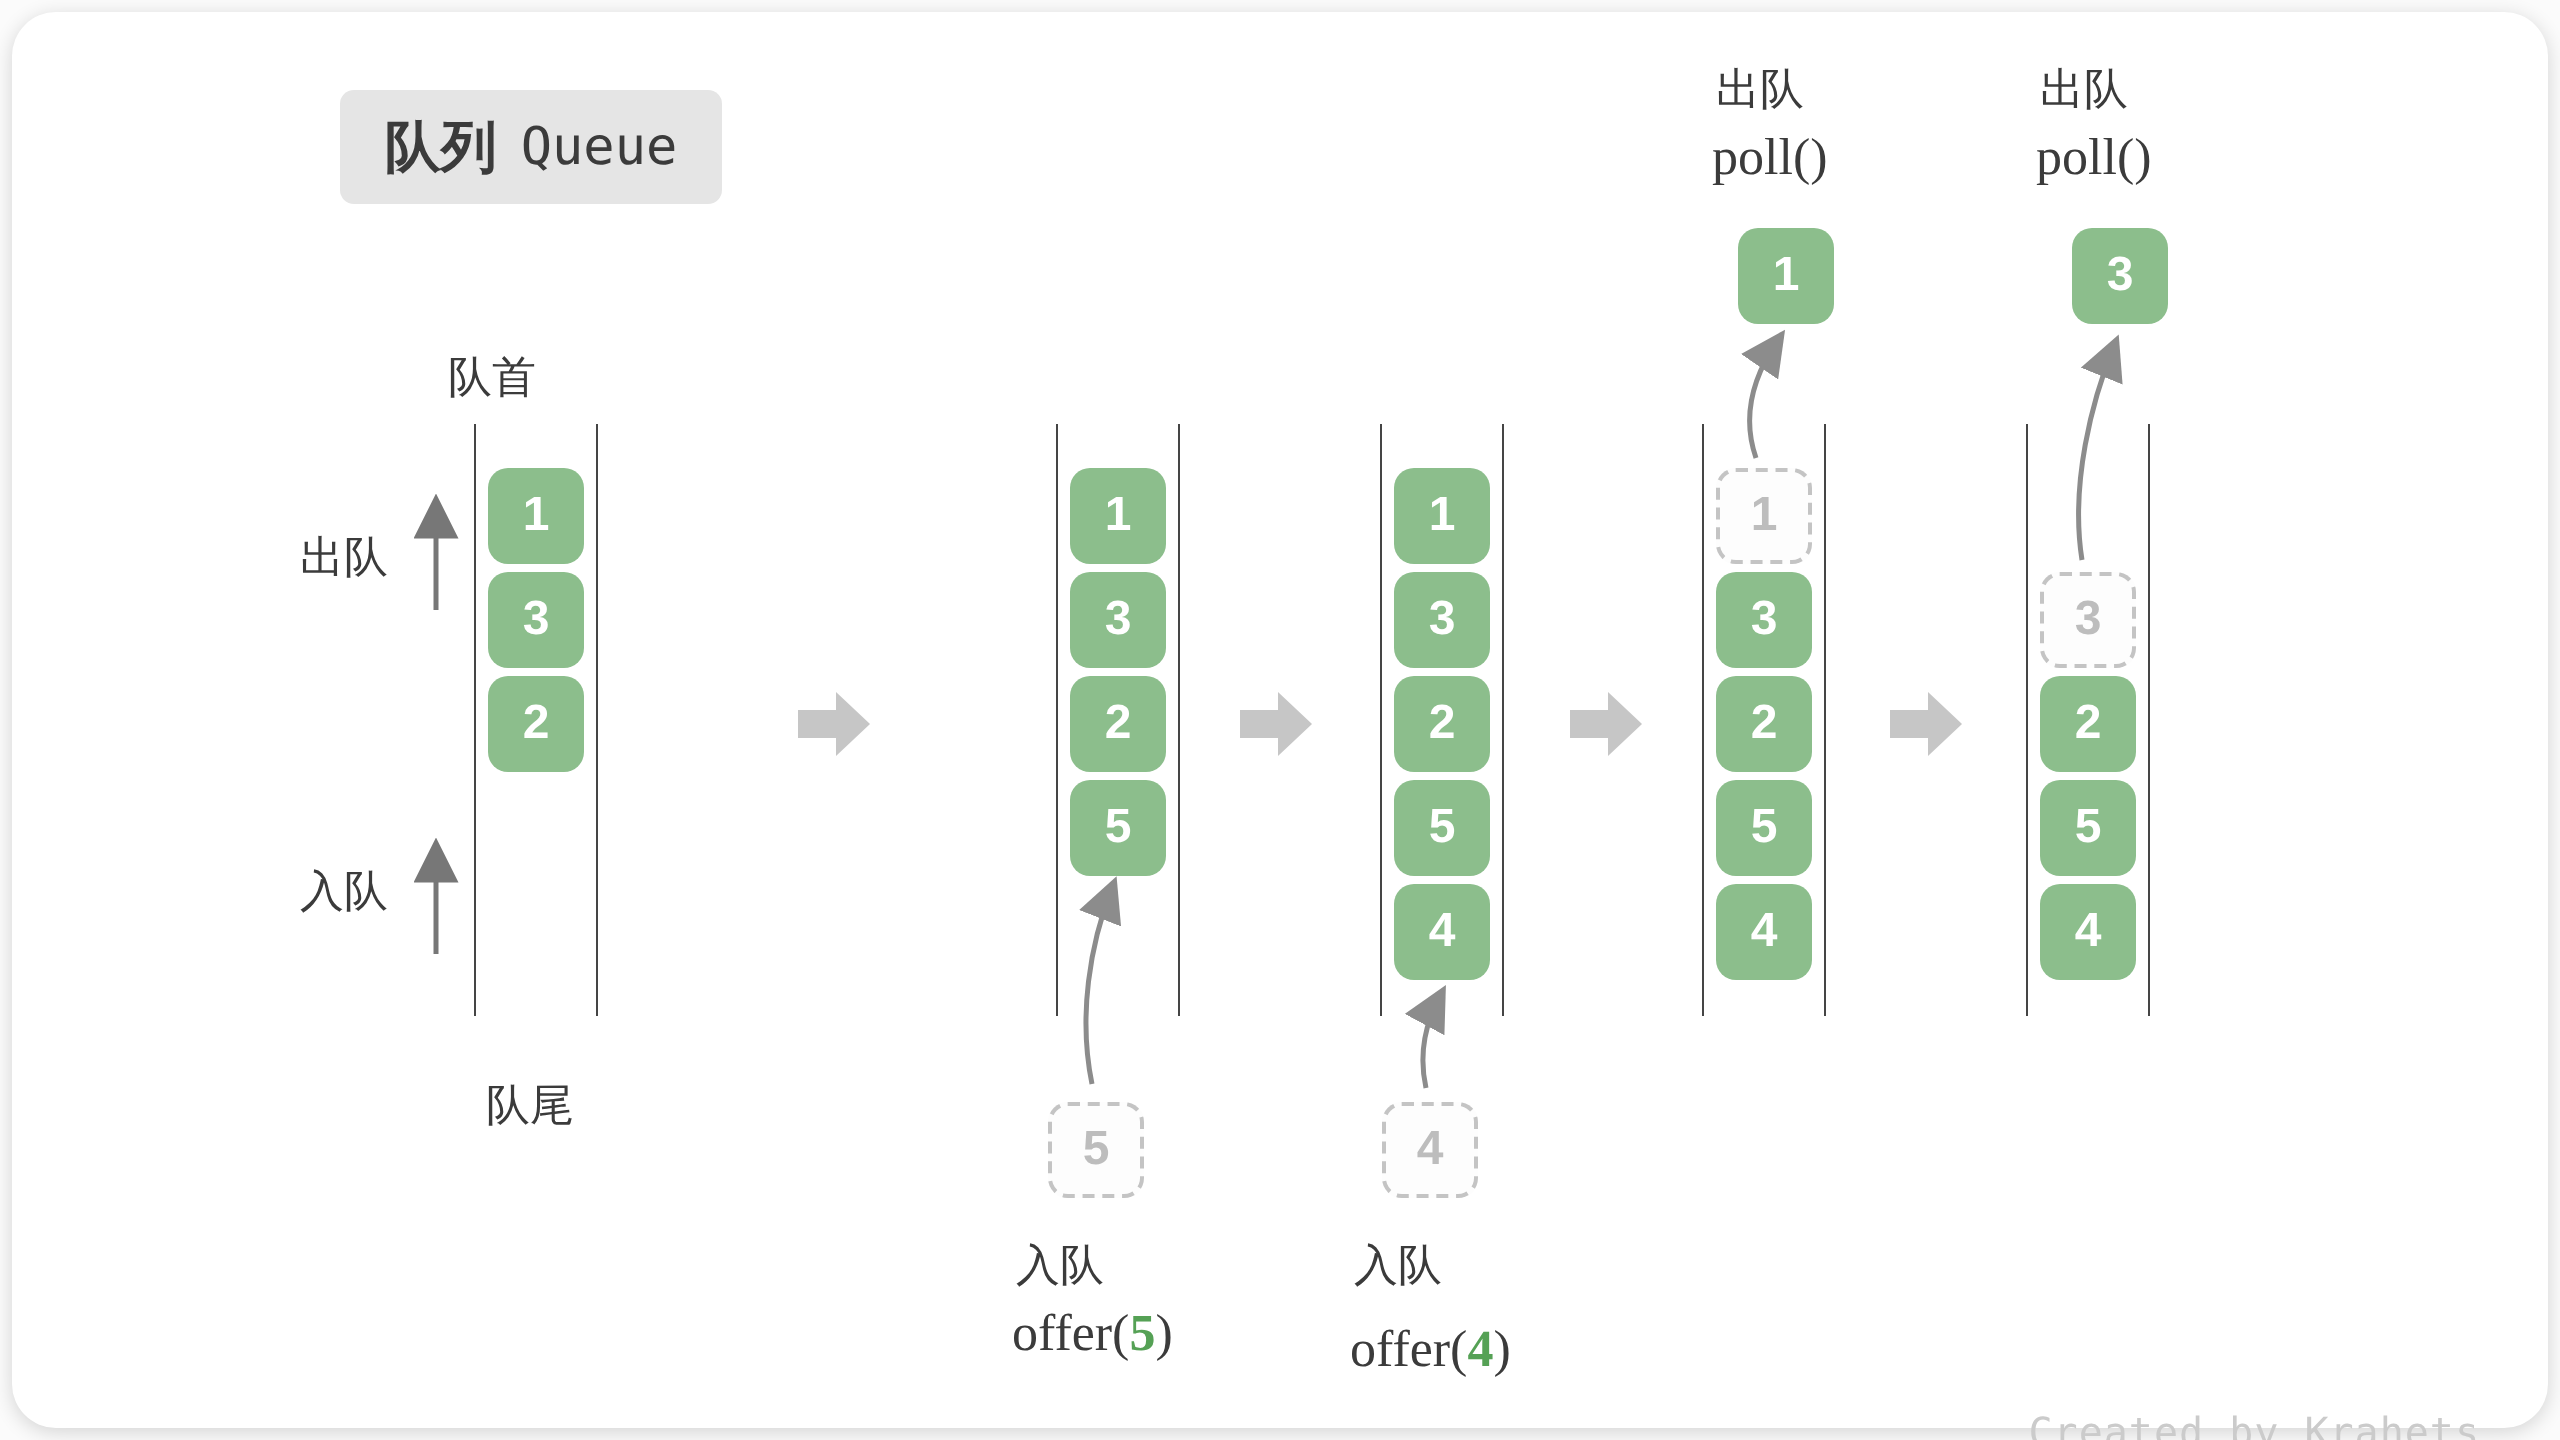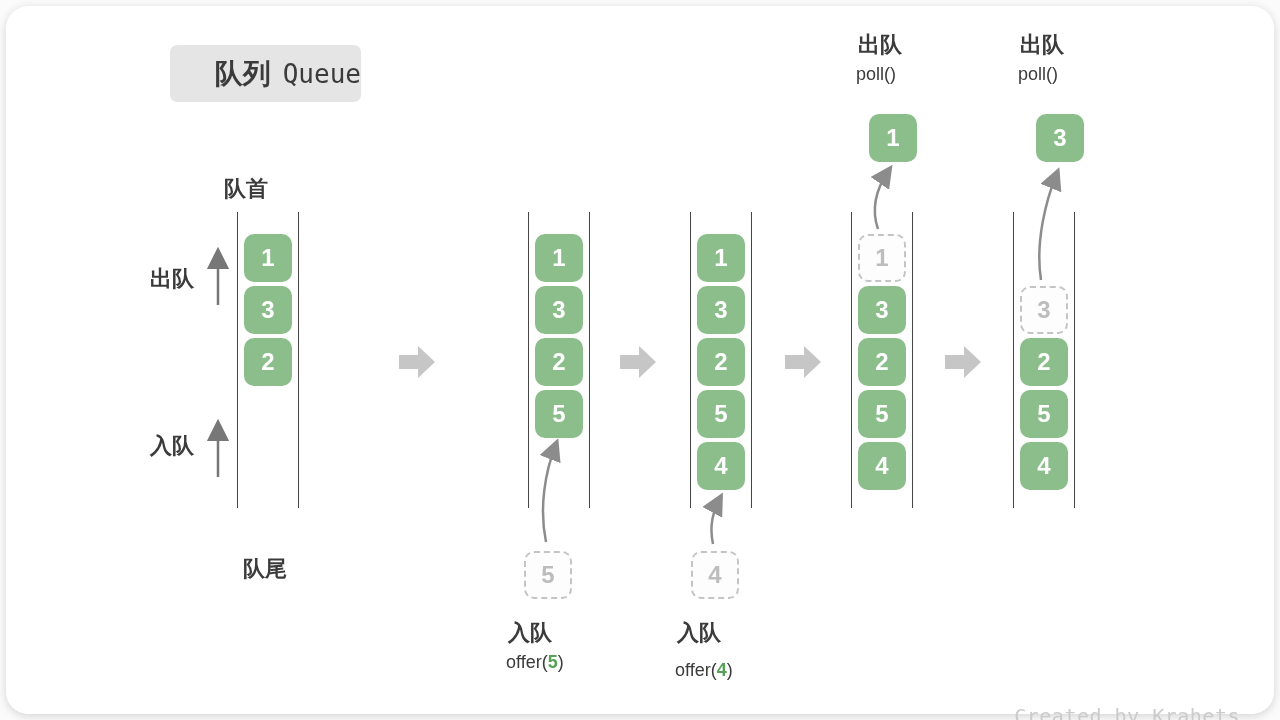--- a/index.html
+++ b/index.html
@@ -11,28 +11,28 @@
   .card{
     position:absolute;left:6px;top:6px;right:6px;bottom:6px;
     background:#ffffff;border-radius:22px;
     box-shadow:0 2px 10px rgba(0,0,0,0.16);
   }
   .abs{position:absolute;}
   
   .badge{
     position:absolute;left:170px;top:45px;width:191px;height:57px;
     background:var(--badge-bg,#e5e5e5);border-radius:7px;
-    display:flex;align-items:center;justify-content:flex-end;gap:12px;
+    display:flex;align-items:center;justify-content:center;gap:12px;
   }
   .badge .zh{font-size:28px;font-weight:700;color:var(--text-dark,#3b3b3b);}
   .badge .en{font-size:26px;color:var(--text-dark,#3b3b3b);font-family:"DejaVu Sans Mono","Liberation Mono",monospace;}
   
-  .cjk{font-size:22px;font-weight:700;color:var(--text-dark,#3b3b3b);white-space:nowrap;}
+  .cjk{font-size:22px;font-weight:400;color:var(--text-dark,#3b3b3b);white-space:nowrap;}
   
-  .code{font-size:18px;color:var(--text-dark,#3b3b3b);font-family:Liberation Sans, sans-serif;white-space:nowrap;}
+  .code{font-size:26px;color:var(--text-dark,#3b3b3b);font-family:Liberation Serif, serif;white-space:nowrap;}
   .code .arg{color:var(--arg-green,#55a155);font-weight:700;}
   
   .chan{
     position:absolute;top:212px;height:296px;width:62px;box-sizing:border-box;
     border-left:1.5px solid var(--line-dark,#454545);
     border-right:1.5px solid var(--line-dark,#454545);
   }
   
   .cell{
     position:absolute;width:48px;height:48px;border-radius:10px;
@@ -65,21 +65,21 @@
 
 <div class="canvas">
   <div class="card"></div>
 
   <div class="badge">
     <span class="zh">队列</span>
     <span class="en">Queue</span>
   </div>
 
   <div class="abs cjk" style="left:224px;top:174px;">队首</div>
-  <div class="abs cjk" style="left:243px;top:554px;">队尾</div>
+  <div class="abs cjk" style="left:243px;top:538px;">队尾</div>
 
   <div class="abs cjk" style="left:150px;top:264px;">出队</div>
   <div class="abs cjk" style="left:150px;top:431px;">入队</div>
 
   <div class="chan" style="left:237px;"></div>
   <div class="chan" style="left:528px;"></div>
   <div class="chan" style="left:690px;"></div>
   <div class="chan" style="left:851px;"></div>
   <div class="chan" style="left:1013px;"></div>
 

